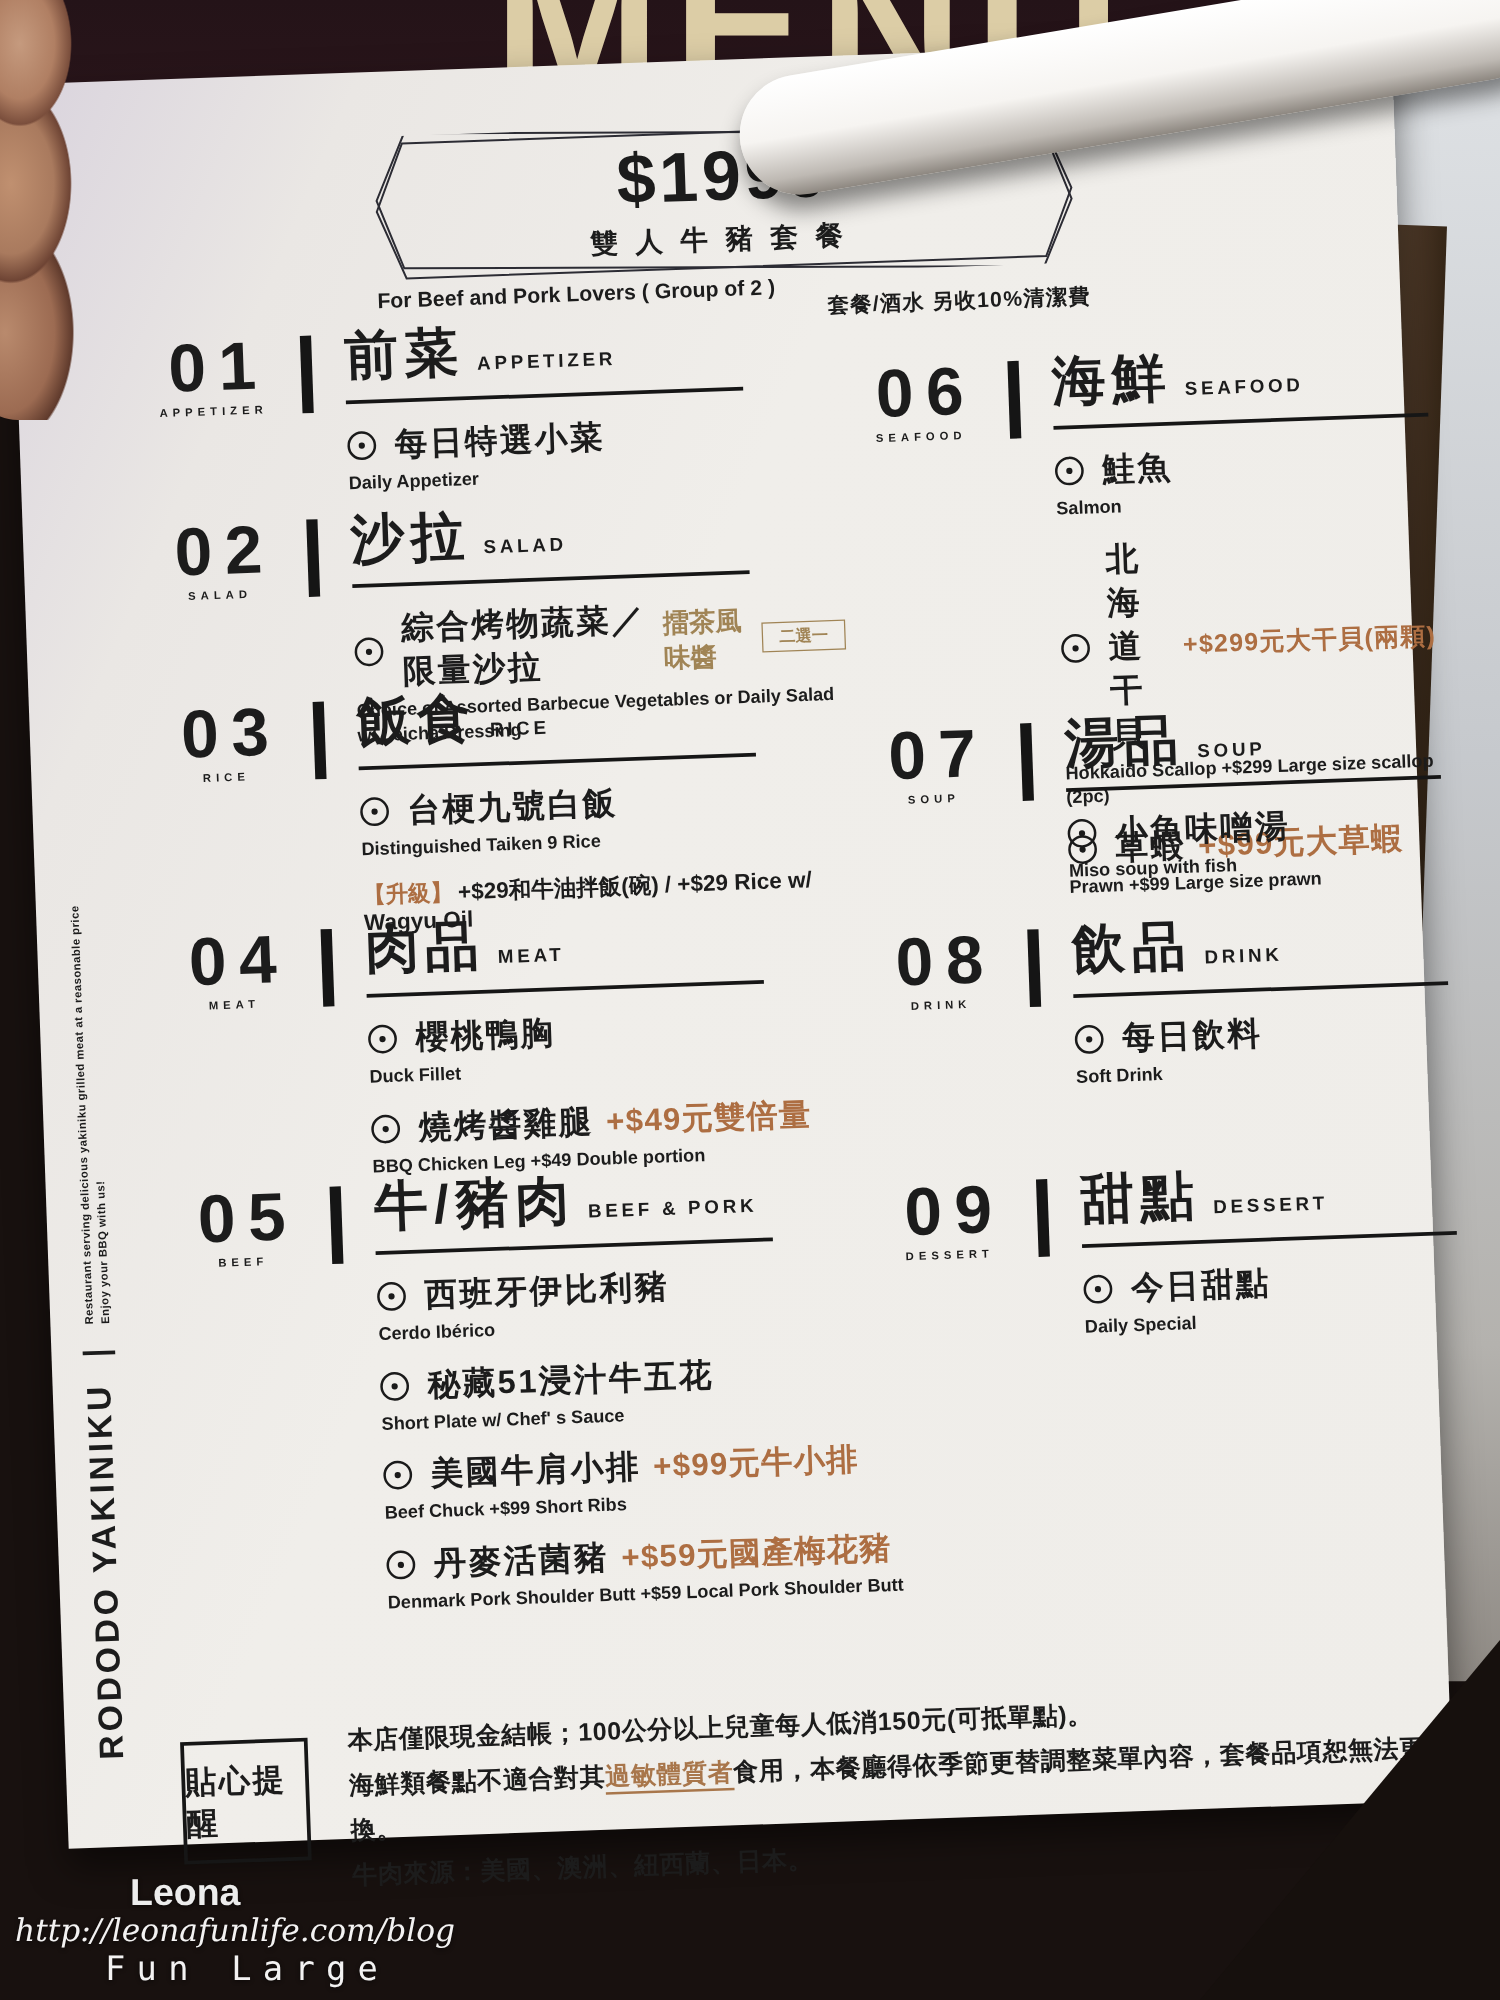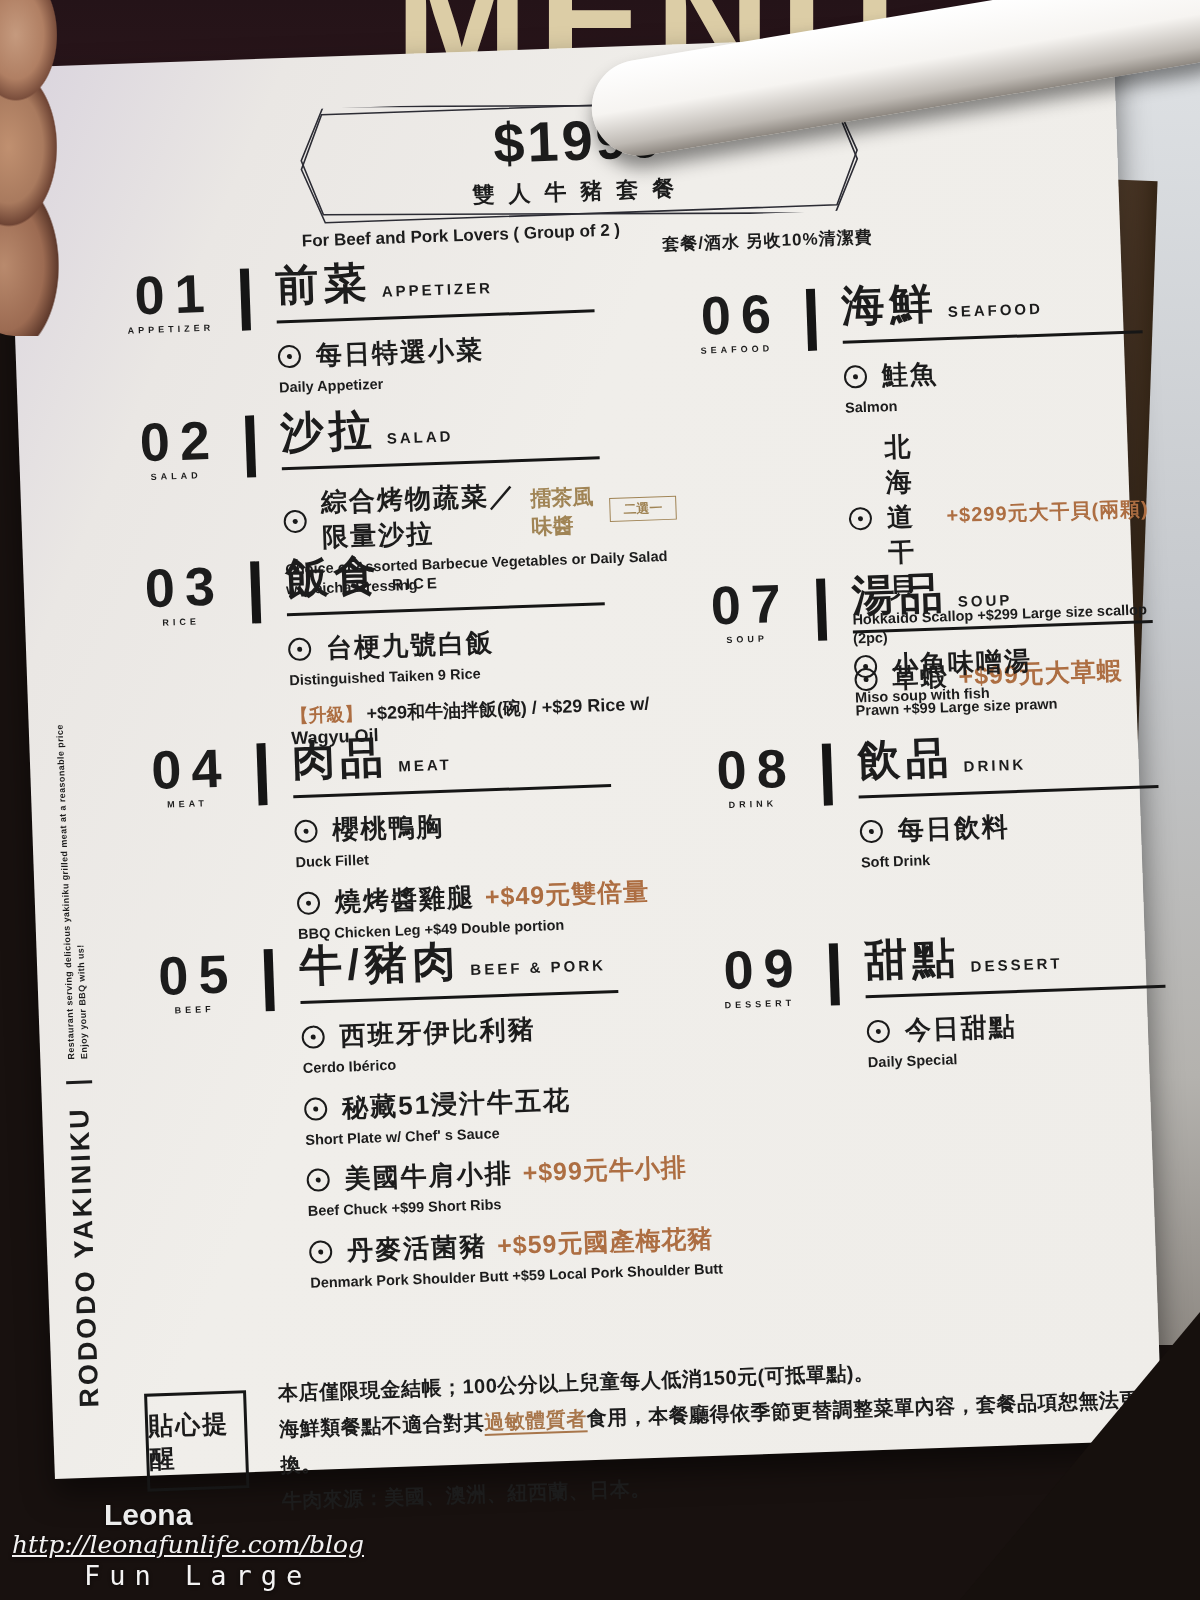--- a/index.html
+++ b/index.html
@@ -103,21 +103,21 @@
   .footer-box{
     position:absolute;left:92px;top:1330px;width:96px;height:92px;border:3px solid #161616;
     display:flex;align-items:center;justify-content:center;
     font-size:25px;font-weight:800;letter-spacing:2px;
   }
   .footer-lines{position:absolute;left:226px;top:1316px;width:880px;font-size:20px;font-weight:600;line-height:1.8;letter-spacing:.5px;}
   .allergy{color:#a8764b;border-bottom:2px solid #a8764b;padding-bottom:1px;}
   
   .watermark{position:absolute;left:0;top:1492px;width:520px;height:108px;z-index:9;color:#fff;padding-left:40px;}
   .wm-name{position:absolute;left:104px;top:6px;font-size:30px;font-weight:700;opacity:.92;text-shadow:0 1px 4px rgba(0,0,0,.6);}
-  .wm-url{position:absolute;left:12px;top:38px;font-size:25px;font-style:italic;font-family:"DejaVu Serif",serif;opacity:.95;text-shadow:0 1px 4px rgba(0,0,0,.6);text-decoration:underline;}
+  .wm-url{position:absolute;left:12px;top:38px;font-size:25px;font-style:italic;font-family:"DejaVu Serif",serif;opacity:.95;text-shadow:0 1px 4px rgba(0,0,0,.6);}
   .wm-cap{position:absolute;left:84px;top:68px;font-size:27px;font-family:"DejaVu Sans Mono",monospace;letter-spacing:9px;opacity:.95;text-shadow:0 1px 4px rgba(0,0,0,.6);}
 </style>
 </head>
 <body>
 
 <div class="cover-band">
   <div class="cover-title">MENU</div>
 </div>
 <div class="bg-right"></div>
 <div class="board-edge"></div>

